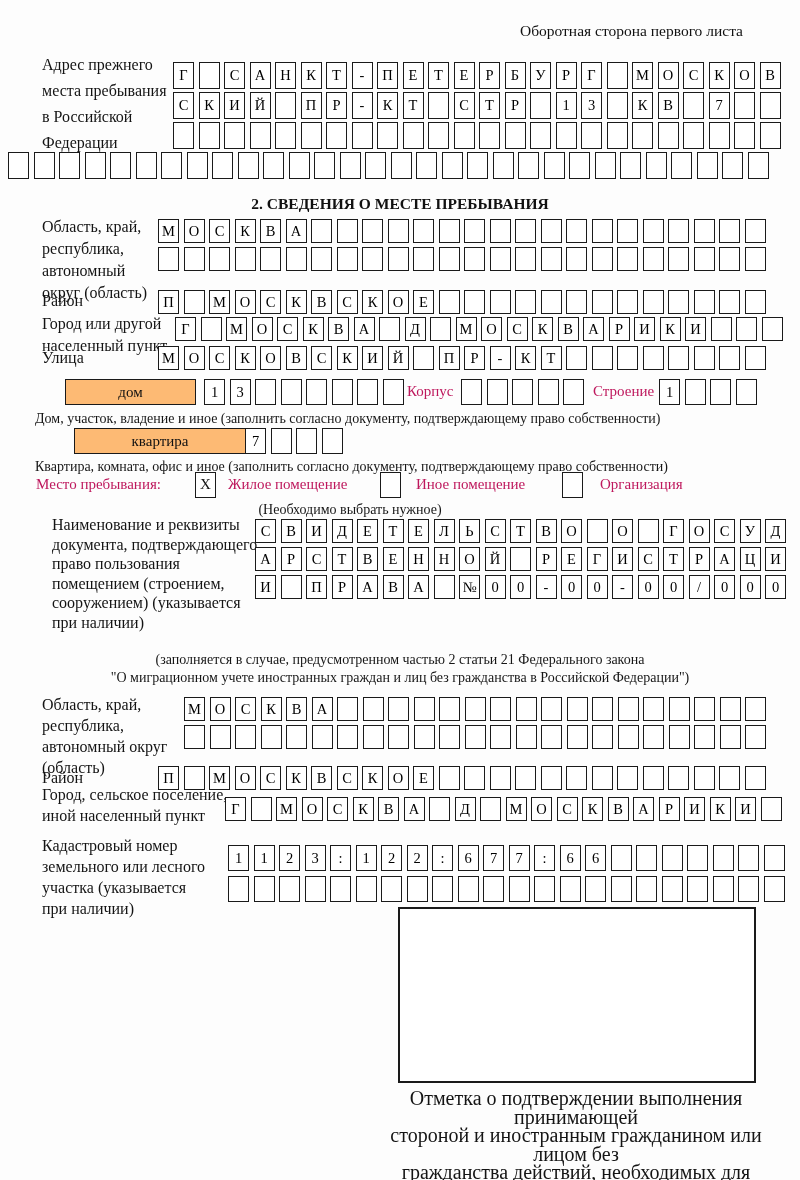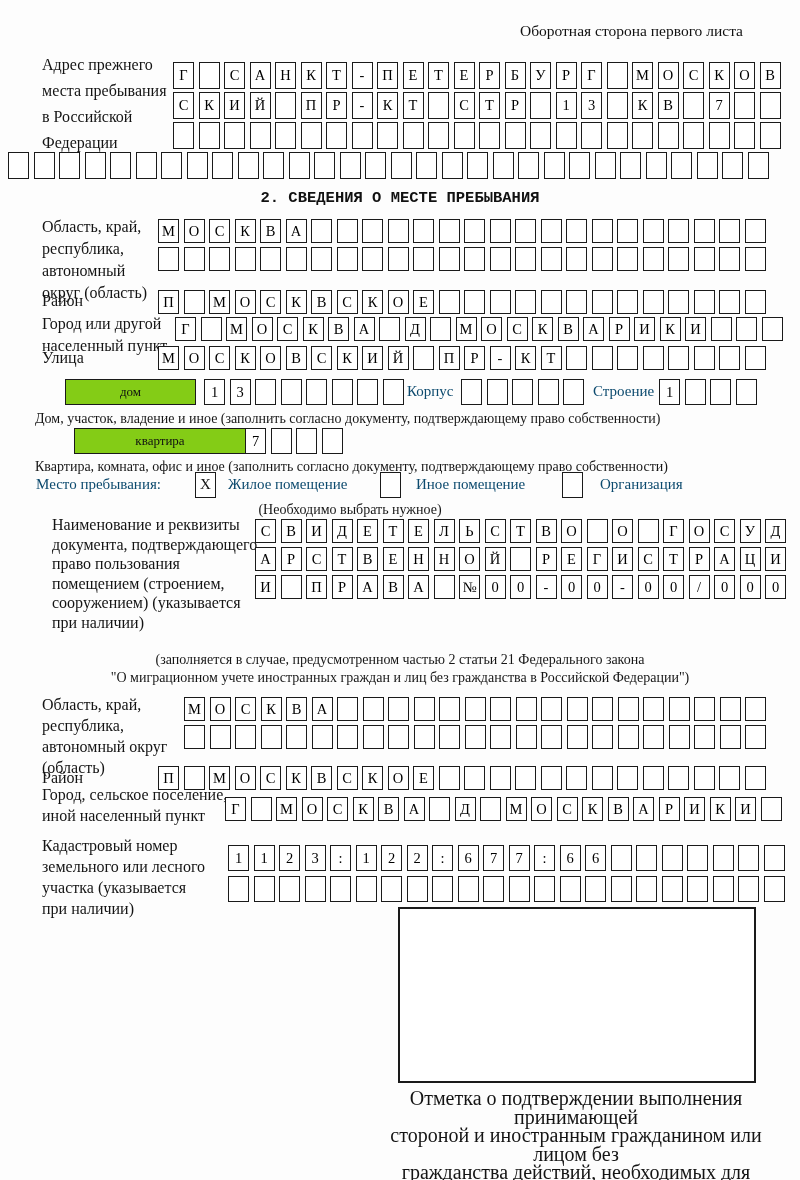--- a/index.html
+++ b/index.html
@@ -21,28 +21,28 @@
   .cells { display:flex; gap:4.5px; }
   .cell {
     width:21px; height:24px; box-sizing:border-box;
     border:1.5px solid #1a1a1a; background:#fff;
     display:flex; align-items:center; justify-content:center;
     font-size:14.5px; line-height:1; color:#000;
   }
   .tall .cell { height:27px; }
   .h26 .cell { height:26px; }
   .wordbox {
-    height:26px; box-sizing:border-box; border:1.5px solid #1a1a1a; background:#84cc16;
-    display:flex; align-items:center; justify-content:center; font-size:13px;
+    height:26px; box-sizing:border-box; border:1.5px solid #1a1a1a; background:#fdba74;
+    display:flex; align-items:center; justify-content:center; font-size:15px;
   }
   .optbox {
     width:21px; height:26px; box-sizing:border-box; border:1.5px solid #1a1a1a;
     background:#fff; text-align:center; font-size:15px; line-height:23px;
   }
-  .inline-label { font-size:15px; color:#0c4a6e; white-space:nowrap; }
+  .inline-label { font-size:15px; color:#be185d; white-space:nowrap; }
   .stampbox {
     left:398px; top:907px; width:358px; height:176px;
     box-sizing:border-box; border:2px solid #1a1a1a; background:#fff;
   }
   .stamp-caption {
     left:388px; top:1089px; width:376px; text-align:center;
     font-size:20px; line-height:18.5px; white-space:pre-line; color:#141414;
   }
   .prenote { white-space:pre-line; line-height:17.5px; }
 </style>
@@ -161,21 +161,21 @@
       <div class="cell"></div>
       <div class="cell"></div>
       <div class="cell"></div>
       <div class="cell"></div>
       <div class="cell"></div>
       <div class="cell"></div>
       <div class="cell"></div>
       <div class="cell"></div>
     </div>
 
-  <div class="abs sec-title" style="top:189px;font-family:Liberation Mono, monospace;">2. СВЕДЕНИЯ О МЕСТЕ ПРЕБЫВАНИЯ</div>
+  <div class="abs sec-title" style="top:195px;">2. СВЕДЕНИЯ О МЕСТЕ ПРЕБЫВАНИЯ</div>
 
   <div class="abs flabel lh22" style="left:42px; top:216px;">Область, край,
 республика,
 автономный
 округ (область)</div>
   <div class="abs cells" style="left:158px; top:219px;">
       <div class="cell">М</div>
       <div class="cell">О</div>
       <div class="cell">С</div>
       <div class="cell">К</div>

